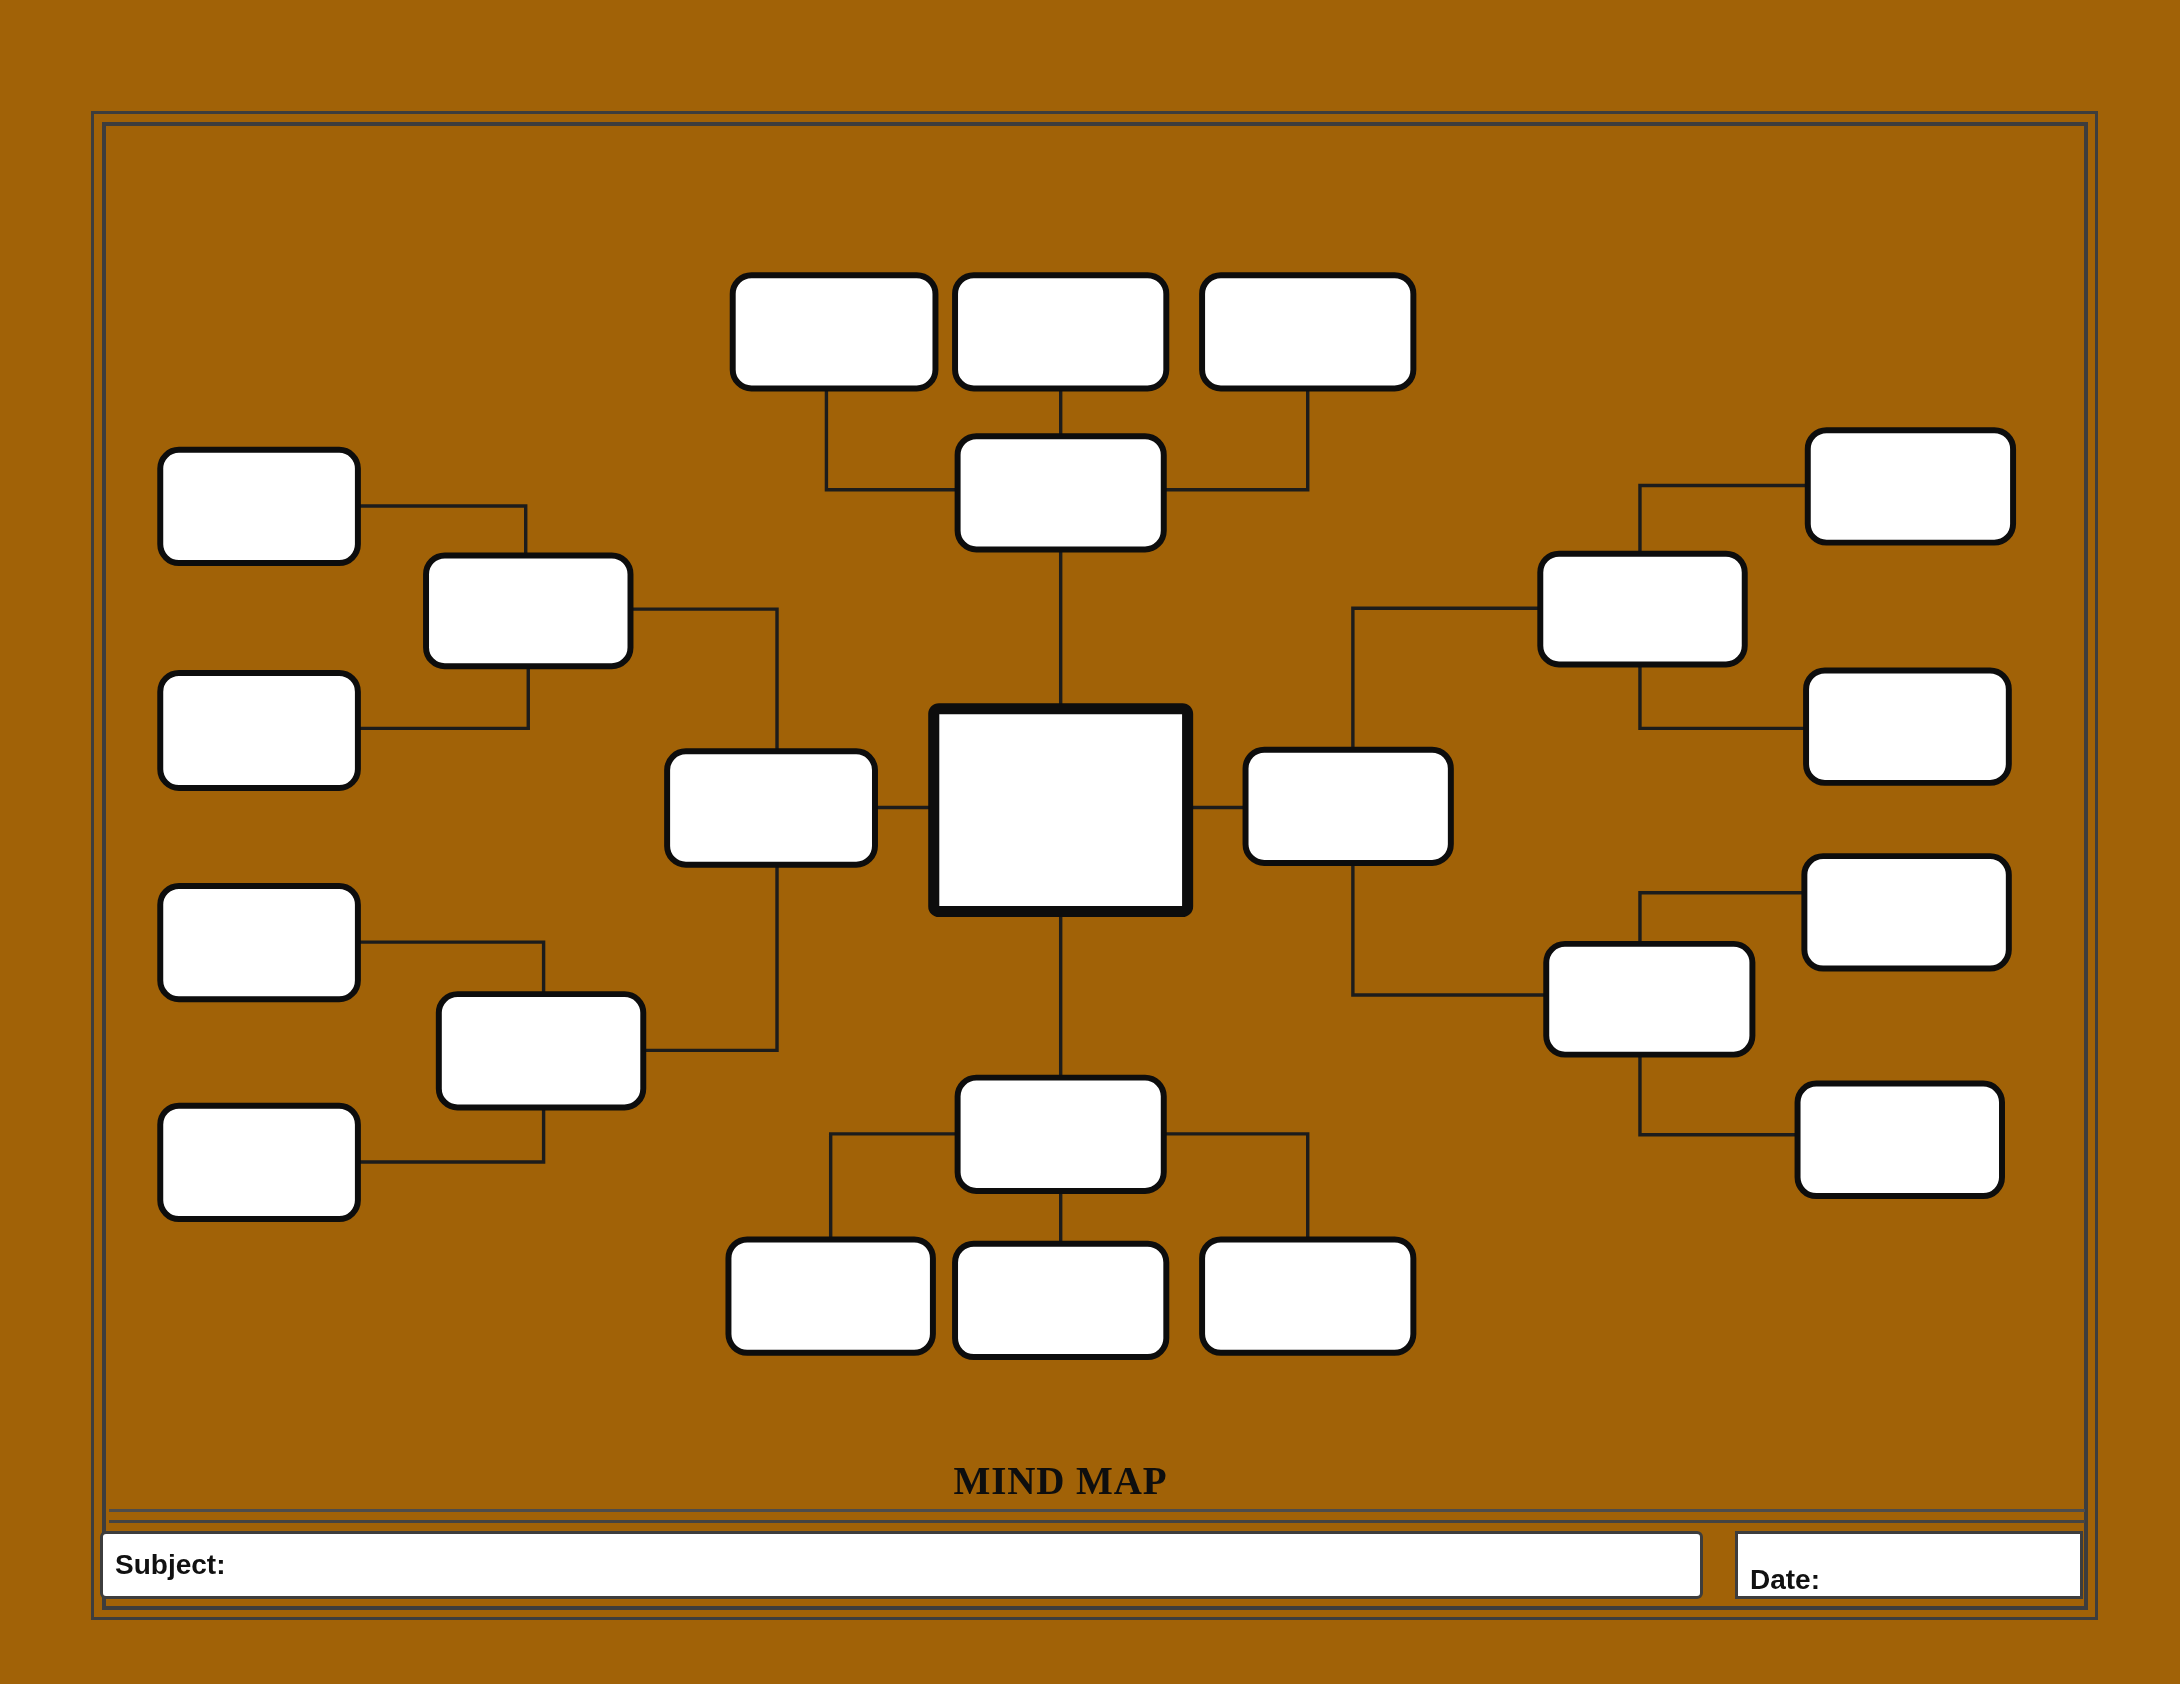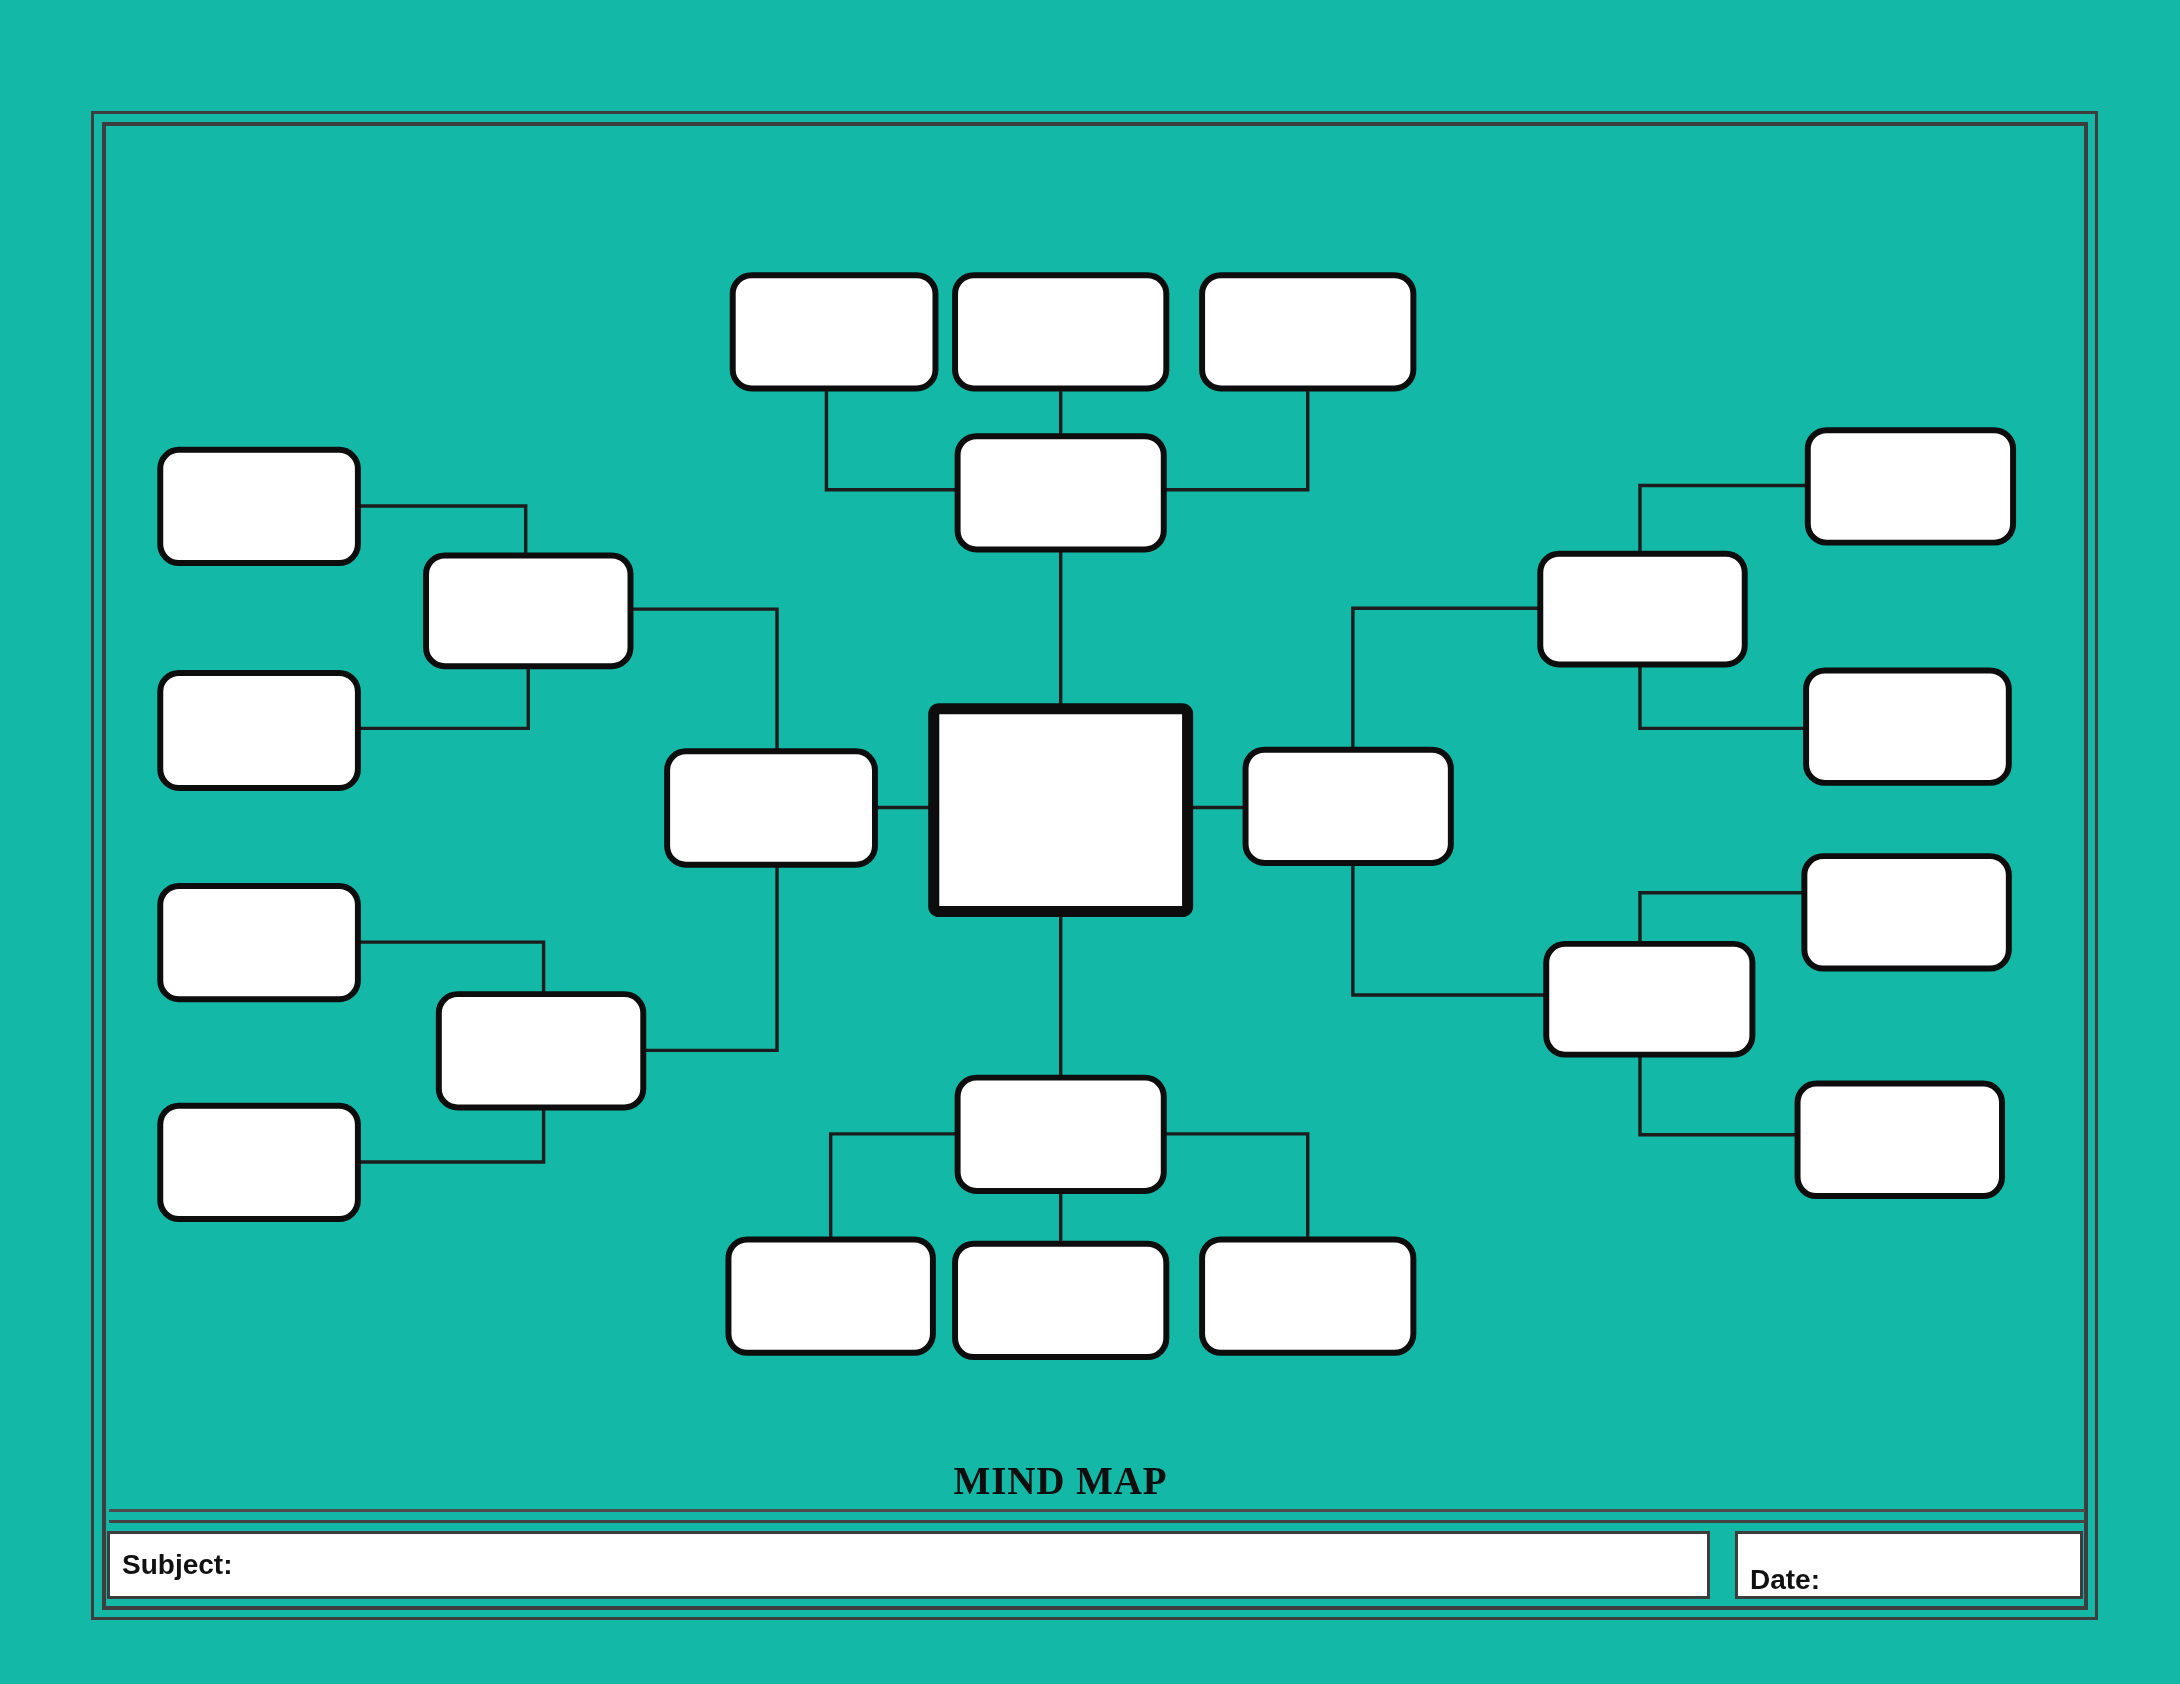--- a/index.html
+++ b/index.html
@@ -5,21 +5,21 @@
   html, body {
     margin: 0;
     padding: 0;
     background: #ffffff;
     font-family: "Liberation Sans", sans-serif;
   }
   .page {
     position: relative;
     width: 2181px;
     height: 1685px;
-    background: #14b8a6;
+    background: #a16207;
     overflow: hidden;
   }
   
   .frame-outer {
     position: absolute;
     left: 91px; top: 111px;
     width: 2007px; height: 1509px;
     border: 3.4px solid #3d3d3d;
     box-sizing: border-box;
   }
@@ -65,21 +65,21 @@
   .field-box {
     position: absolute;
     top: 1531px;
     height: 68px;
     border: 3.4px solid #3d3d3d;
     box-sizing: border-box;
     background: #ffffff;
     display: flex;
     align-items: center;
   }
-  .subject-box { left: 107px;  width: 1603px; }
+  .subject-box { left: 100px;  width: 1603px; border-radius: 6px; }
   .date-box    { left: 1735px; width: 348px; align-items: flex-end;  }
   .field-label {
     font-family: "Liberation Sans", sans-serif;
     font-weight: bold;
     font-size: 28px;
     color: #111111;
     padding-left: 12px;
     white-space: nowrap;
   }
 </style>

